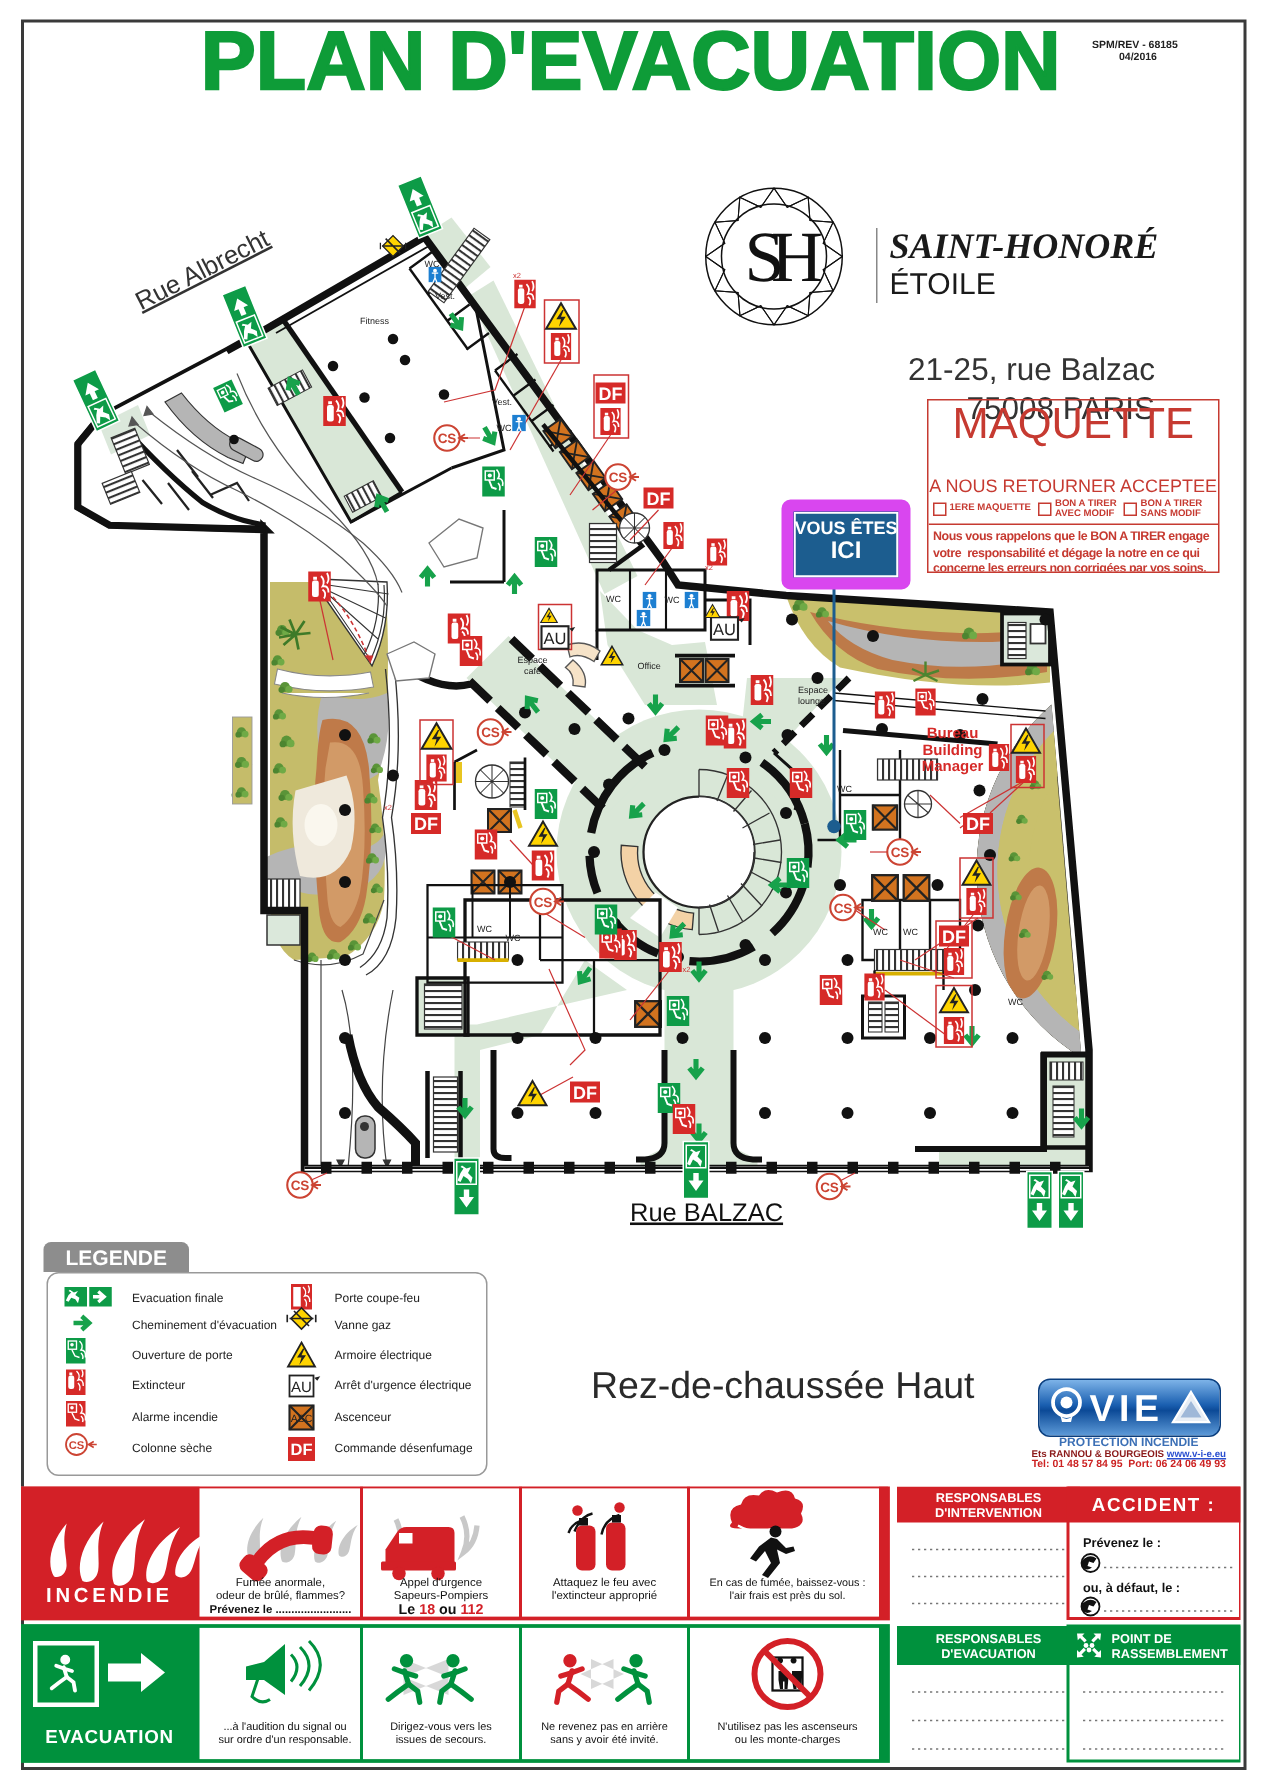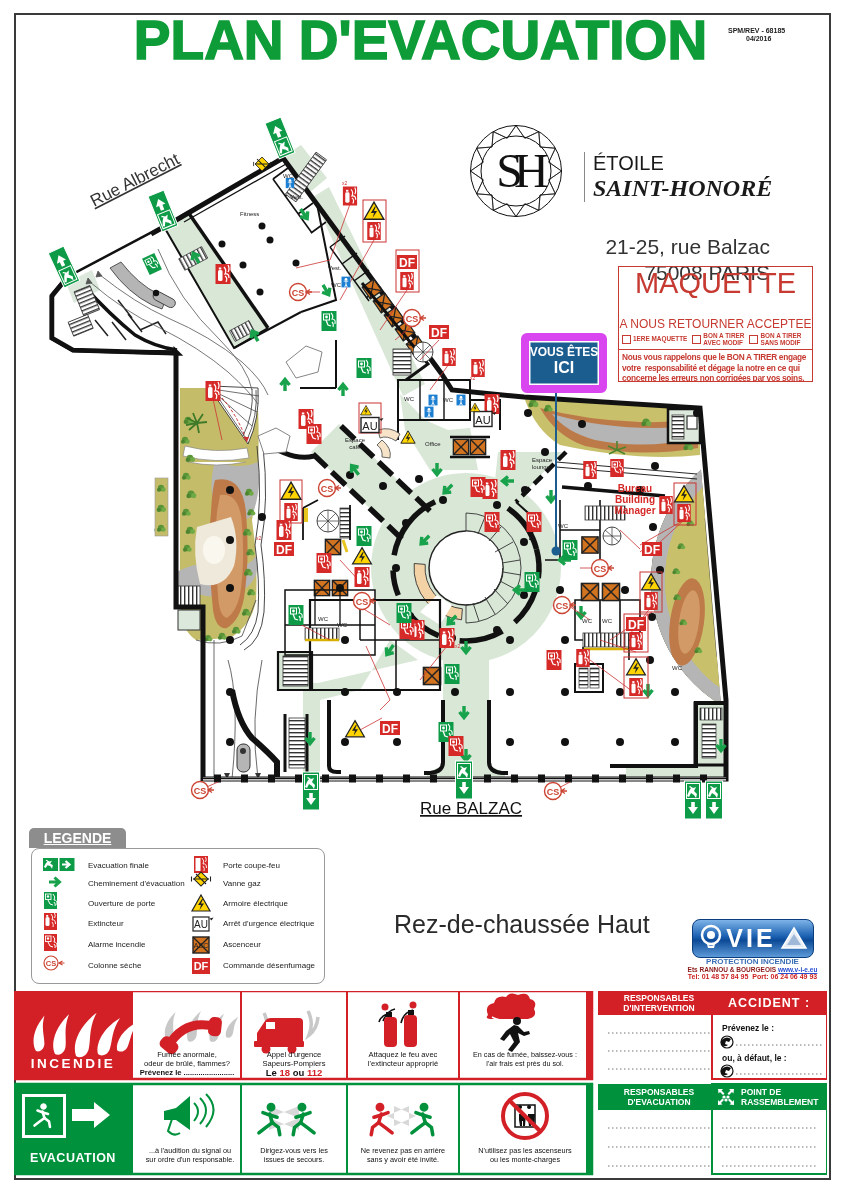--- a/index.html
+++ b/index.html
@@ -756,22 +756,22 @@
 <svg width="95" height="95" viewBox="0 0 95 95">
 <circle cx="47" cy="47" r="45.5" fill="none" stroke="#111" stroke-width="1"></circle>
 <path d="M92.5,47.0 L79.8,55.8 L86.4,69.8 L71.0,71.0 L69.8,86.4 L55.8,79.8 L47.0,92.5 L38.2,79.8 L24.3,86.4 L23.0,71.0 L7.6,69.8 L14.2,55.8 L1.5,47.0 L14.2,38.2 L7.6,24.2 L23.0,23.0 L24.2,7.6 L38.2,14.2 L47.0,1.5 L55.8,14.2 L69.8,7.6 L71.0,23.0 L86.4,24.2 L79.8,38.2 Z" fill="none" stroke="#111" stroke-width="0.7"></path>
 <path d="M79.8,55.8 L86.4,69.8 L71.0,71.0 L69.8,86.4 L55.8,79.8 L47.0,92.5 L38.2,79.8 L24.3,86.4 L23.0,71.0 L7.6,69.8 L14.2,55.8 L1.5,47.0 L14.2,38.2 L7.6,24.2 L23.0,23.0 L24.2,7.6 L38.2,14.2 L47.0,1.5 L55.8,14.2 L69.8,7.6 L71.0,23.0 L86.4,24.2 L79.8,38.2 L92.5,47.0 Z" fill="none" stroke="#111" stroke-width="0.7"></path>
 <circle cx="47" cy="47" r="35" fill="none" stroke="#111" stroke-width="1"></circle>
 <text x="49" y="63" font-family="Liberation Serif, serif" font-size="48" text-anchor="middle" fill="#111" style="letter-spacing:-9px">SH</text>
 </svg>
 </div>
 
 <div class="abs" style="left:584px;top:152px;border-left:1.5px solid #888;padding-left:8px;">
+  <div style="font-family:'Liberation Serif',serif;font-style:italic;font-weight:bold;font-size:24px;color:#1a1a1a;">SAINT-HONORÉ</div>
   <div style="font-size:20px;color:#1a1a1a;">ÉTOILE</div>
-  <div style="font-family:'Liberation Serif',serif;font-style:italic;font-weight:bold;font-size:24px;color:#1a1a1a;">SAINT-HONORÉ</div>
 </div>
 
 <div class="abs" style="left:530px;top:214px;width:240px;text-align:right;font-size:21px;color:#333;line-height:26px;margin-top:20px;">21-25, rue Balzac<br>75008 PARIS</div>
 
 <div class="abs" style="left:618px;top:266px;width:193px;height:114px;border:1.5px solid #c63a31;color:#c63a31;overflow:hidden;">
   <div style="text-align:center;font-size:29px;margin-top:0px;white-space:nowrap;">MAQUETTE</div>
   <div style="text-align:center;font-size:12px;margin-top:17px;white-space:nowrap;">A NOUS RETOURNER ACCEPTEE</div>
 
   <div style="display:flex;font-size:6.4px;font-weight:bold;margin-top:2px;margin-left:3px;line-height:6.5px;align-items:center;white-space:nowrap;">
     <span style="display:inline-block;width:7px;height:7px;border:1px solid #c63a31;margin-right:2px;flex:none;"></span>
@@ -785,21 +785,21 @@
   <div style="border-top:1.5px solid #c63a31;margin-top:3px;padding:2px 3px;font-size:8.3px;font-weight:bold;line-height:10.5px;letter-spacing:-0.3px;">Nous vous rappelons que le BON A TIRER engage votre &nbsp;responsabilité et dégage la notre en ce qui concerne les erreurs non corrigées par vos soins.</div>
 </div>
 
 <div class="abs" style="left:521px;top:333px;width:70px;height:44px;background:#1c5d8f;border:8px solid #d946ef;border-radius:6px;box-shadow:inset 0 0 0 1.5px #fff;color:#fff;text-align:center;overflow:hidden;">
   <div style="font-size:12px;font-weight:bold;margin-top:5px;line-height:13px;white-space:nowrap;">VOUS ÊTES</div>
   <div style="font-size:16px;font-weight:bold;line-height:17px;">ICI</div>
 </div>
 
 <div class="abs" style="left:31px;top:848px;width:292px;height:134px;border:1.5px solid #999;border-radius:8px;"></div>
 
-<div class="abs" style="left:29px;top:828px;width:97px;height:20px;background:#8d8d8d;border-radius:5px 5px 0 0;color:#fff;font-size:14px;font-weight:bold;text-align:center;line-height:20px;text-decoration:underline;">LEGENDE</div>
+<div class="abs" style="left:29px;top:828px;width:97px;height:20px;background:#8d8d8d;border-radius:5px 5px 0 0;color:#fff;font-size:14px;font-weight:bold;text-align:center;line-height:20px;">LEGENDE</div>
 
 <div id="legend-items" class="abs" style="left:31px;top:848px;width:292px;height:96px;">
 <svg width="292" height="134" viewBox="0 0 292 134">
 <g font-family="Liberation Sans" font-size="8" fill="#222">
 
 <g transform="translate(12,10)">
   <rect x="0" y="0" width="15" height="13" fill="#0d9b47"></rect>
   <path d="M4,2 l3,2 l3,-1 l-2,3 l3,2 l-1,4 l-2,-3 l-3,-1 l-2,3 l-2,-1 l2,-4 l2,-2 l-2,-1 z" fill="#fff" transform="scale(0.9)"></path>
   <rect x="16.5" y="0" width="15" height="13" fill="#0d9b47"></rect>
   <path d="M19,6.5 l6,0 m-2.5,-3.5 l4,3.5 l-4,3.5" stroke="#fff" stroke-width="2.2" fill="none"></path>

